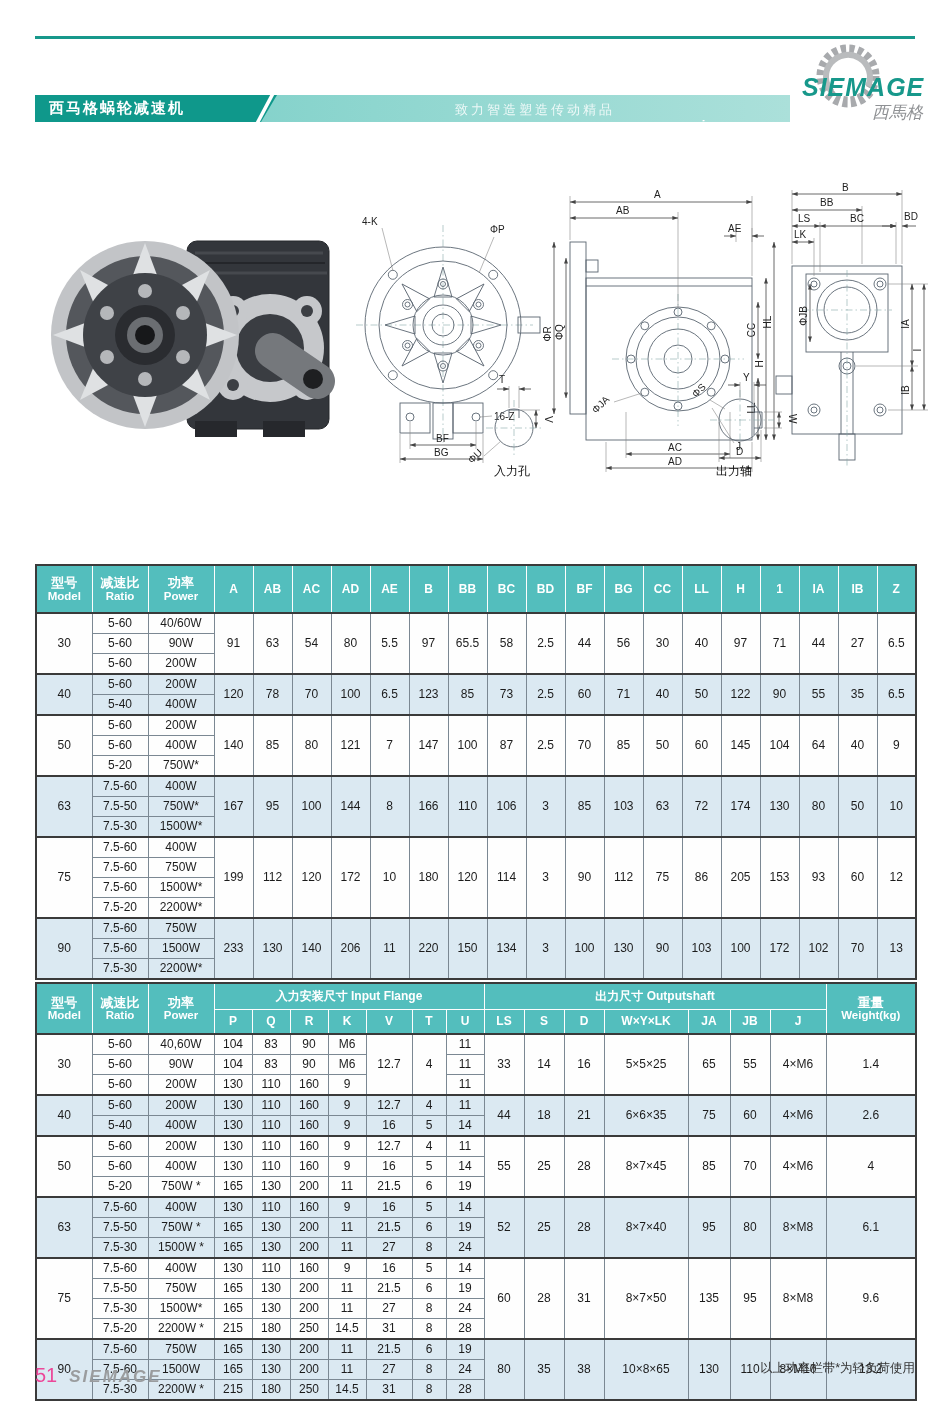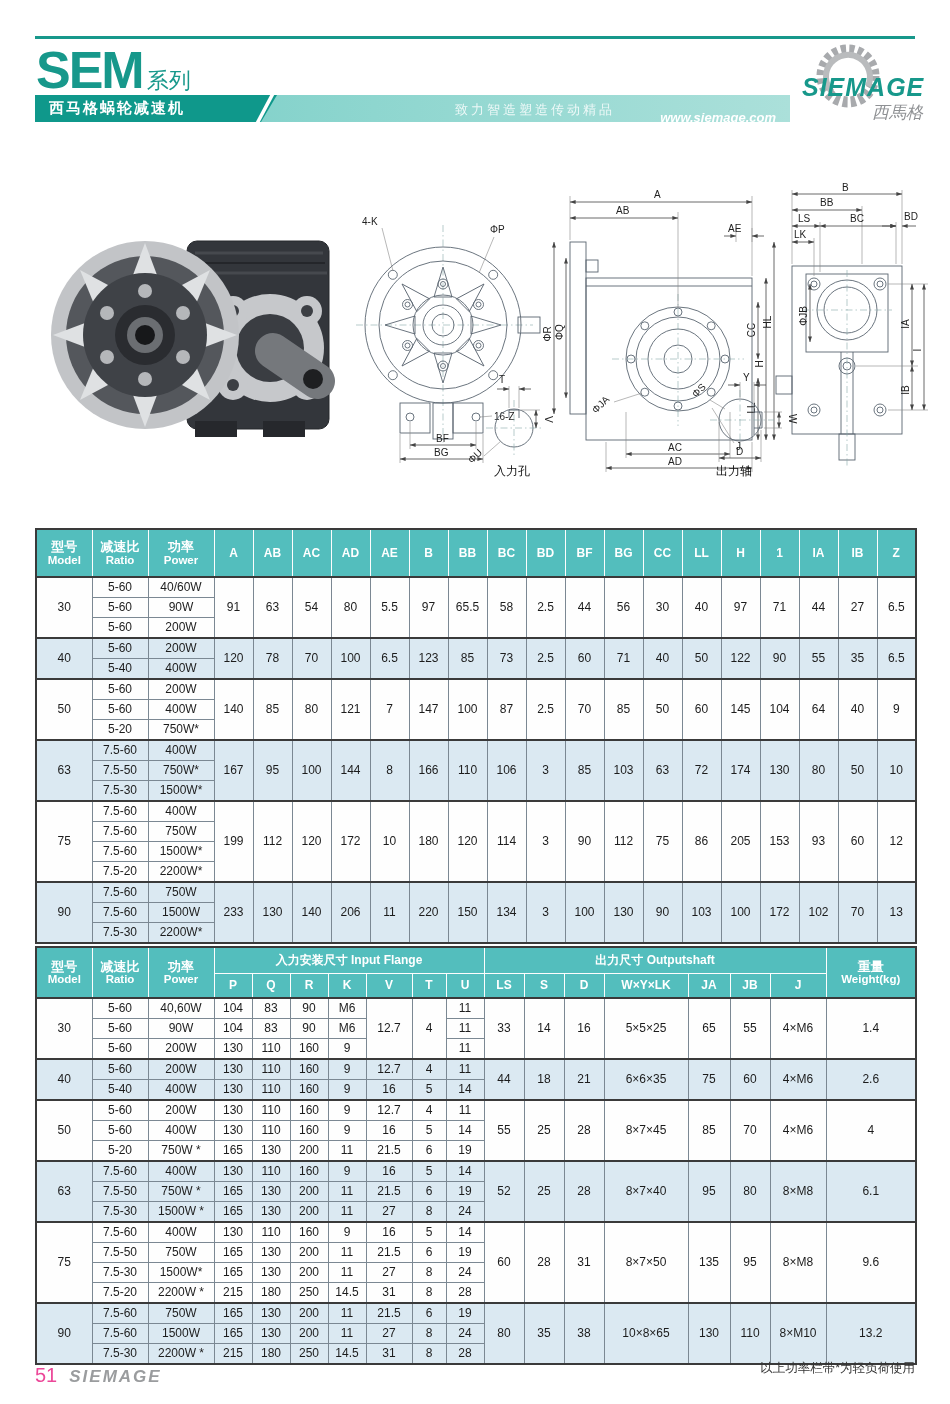--- a/index.html
+++ b/index.html
@@ -15,32 +15,32 @@
   .tagline .cn b{font-weight:bold;}
   .tagline .en{font-size:12px;color:#43a198;margin-top:5px;}
   .band{position:absolute;left:35px;top:95px;width:755px;height:27px;
         background:linear-gradient(90deg,#74ccc4 0%,#8ed6cf 45%,#abe0da 100%);}
   .band-dark{position:absolute;left:0;top:0;width:242px;height:27px;background:#0f988b;
         clip-path:polygon(0 0,100% 0,calc(100% - 16px) 100%,0 100%);
         display:flex;align-items:center;}
   .band-dark span{color:#fff;font-weight:bold;font-size:15px;letter-spacing:2px;padding-left:14px;}
   .band-slash{position:absolute;left:228px;top:0;width:4px;height:27px;background:#fff;transform:skewX(-28deg);}
   .band-slogan{position:absolute;right:175px;top:6px;font-size:13px;letter-spacing:3px;color:rgba(255,255,255,0.82);}
-  .band-url{position:absolute;right:14px;top:15px;font-size:13px;font-weight:bold;font-style:italic;color:#fff;}
+  .band-url{position:absolute;right:14px;top:22px;font-size:13px;font-weight:bold;font-style:italic;color:#fff;}
   .brand-logo{position:absolute;left:788px;top:34px;width:148px;height:96px;}
   
   .drw{position:absolute;}
   .drw text{font-size:10px;fill:#222;}
   .drw .cap{font-size:12px;fill:#111;}
   .dim{stroke:#444;stroke-width:0.8;fill:none;}
   .ext{stroke:#888;stroke-width:0.6;fill:none;}
   .ol {stroke:#5a6570;stroke-width:0.9;fill:none;}
   .cl {stroke:#8aa;stroke-width:0.6;fill:none;stroke-dasharray:7 3 1.5 3;}
   
-  table{border-collapse:collapse;table-layout:fixed;width:880px;font-size:12px;color:#1c1c1c;}
+  table{border-collapse:collapse;table-layout:fixed;width:880px;font-size:12px;color:#1c1c1c;margin-top:36px;}
   .tbl{position:absolute;left:35px;}
   td,th{border:1px solid #7b8893;text-align:center;vertical-align:middle;padding:0;height:19px;line-height:1.05;overflow:hidden;}
   thead th{background:#53bebd;color:#fff;border:1px solid #fdfdfd;font-weight:bold;}
   table{border:2px solid #3a3a3a;}
   thead tr:last-child th{border-bottom:2px solid #3a3a3a;}
   #t1 thead th{height:46px;}
   #t2 thead tr:first-child th{height:25px;}
   #t2 thead tr:last-child th{height:23px;}
   th .cn{font-size:13px;} th .en{font-size:11.5px;font-weight:bold;}
   td.g0{background:#fefefe;} td.g1{background:#dbe9f2;}
@@ -59,23 +59,20 @@
   <svg width="0" height="0" style="position:absolute">
     <defs>
       <marker id="ar" markerWidth="8" markerHeight="6" refX="7" refY="2.5" orient="auto-start-reverse">
         <path d="M0,0 L7,2.5 L0,5 Z" fill="#444"></path>
       </marker>
     </defs>
   </svg>
 
   <div class="top-rule"></div>
 
-  <div class="sem-logo">
-    <span class="sem">SEM</span><span class="xl">系列</span>
-  </div>
 
 
   <div class="band">
     <div class="band-dark">
       <span>西马格蜗轮减速机</span>
     </div>
     <div class="band-slash"></div>
     <span class="band-slogan">致力智造塑造传动精品</span>
     <span class="band-url">www.siemage.com</span>
   </div>

